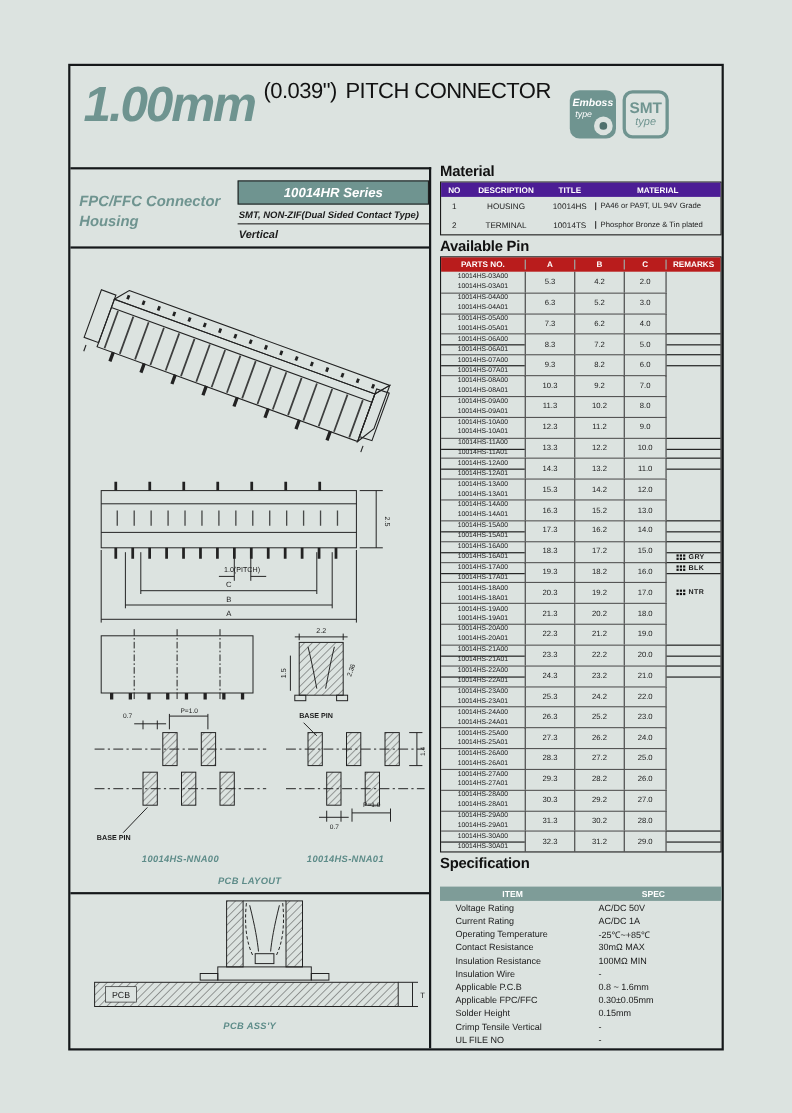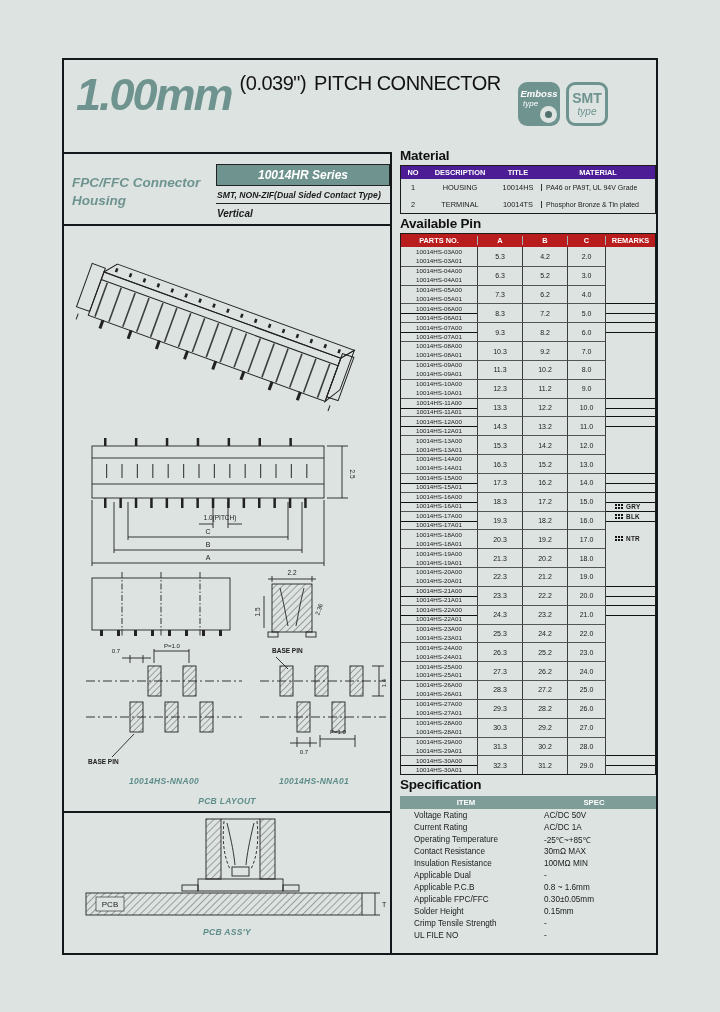--- a/index.html
+++ b/index.html
@@ -64,21 +64,21 @@
   .parts{display:flex;flex-direction:column;justify-content:space-around;font-size:6.2px;text-align:center;color:#222;line-height:1}
   .numcell{display:flex;align-items:center;justify-content:center;font-size:7px}
   .remarks{display:flex;justify-content:flex-start}
   .chip-wrap{display:flex;width:100%;align-items:center}
   .chip-wrap.low{align-items:flex-end;padding-bottom:1px}
   .chip-wrap.high{align-items:flex-start;padding-top:1px}
   .chip{display:flex;align-items:center;font-size:6.4px;font-weight:bold;padding-left:9px;letter-spacing:.3px}
   .dots{width:2px;height:2px;background:#111;box-shadow:3px 0 0 #111,6px 0 0 #111,0 3px 0 #111,3px 3px 0 #111,6px 3px 0 #111;margin-right:9px;margin-bottom:3px;display:inline-block}
 
   .r-spec{position:absolute;left:6px;top:717px;width:256px}
-  .r-spec .heading{margin-bottom:4px}
+  .r-spec .heading{margin-bottom:14px}
   .spec-head{display:grid;grid-template-columns:132px auto;background:#7e9c98;color:#fff;font-size:7.8px;font-weight:bold;height:13px;align-items:center;text-align:center}
   .spec-row{display:grid;grid-template-columns:132px auto;font-size:8.2px;height:12.1px;align-items:center}
   .spec-row .s-item{padding-left:14px}
   .spec-row .s-spec{padding-left:12px}
 </style>
 </head>
 <body>
 
 <div class="page">
   <div class="frame">
@@ -642,37 +642,37 @@
             </div>
             <div class="spec-row">
               <div class="s-item">Contact Resistance</div>
               <div class="s-spec">30mΩ MAX</div>
             </div>
             <div class="spec-row">
               <div class="s-item">Insulation Resistance</div>
               <div class="s-spec">100MΩ MIN</div>
             </div>
             <div class="spec-row">
-              <div class="s-item">Applicable Dual</div>
+              <div class="s-item">Insulation Wire</div>
               <div class="s-spec">-</div>
             </div>
             <div class="spec-row">
               <div class="s-item">Applicable P.C.B</div>
               <div class="s-spec">0.8 ~ 1.6mm</div>
             </div>
             <div class="spec-row">
               <div class="s-item">Applicable FPC/FFC</div>
               <div class="s-spec">0.30±0.05mm</div>
             </div>
             <div class="spec-row">
               <div class="s-item">Solder Height</div>
               <div class="s-spec">0.15mm</div>
             </div>
             <div class="spec-row">
-              <div class="s-item">Crimp Tensile Strength</div>
+              <div class="s-item">Crimp Tensile Vertical</div>
               <div class="s-spec">-</div>
             </div>
             <div class="spec-row">
               <div class="s-item">UL FILE NO</div>
               <div class="s-spec">-</div>
             </div>
           </div>
       </div>
 
     </div>

